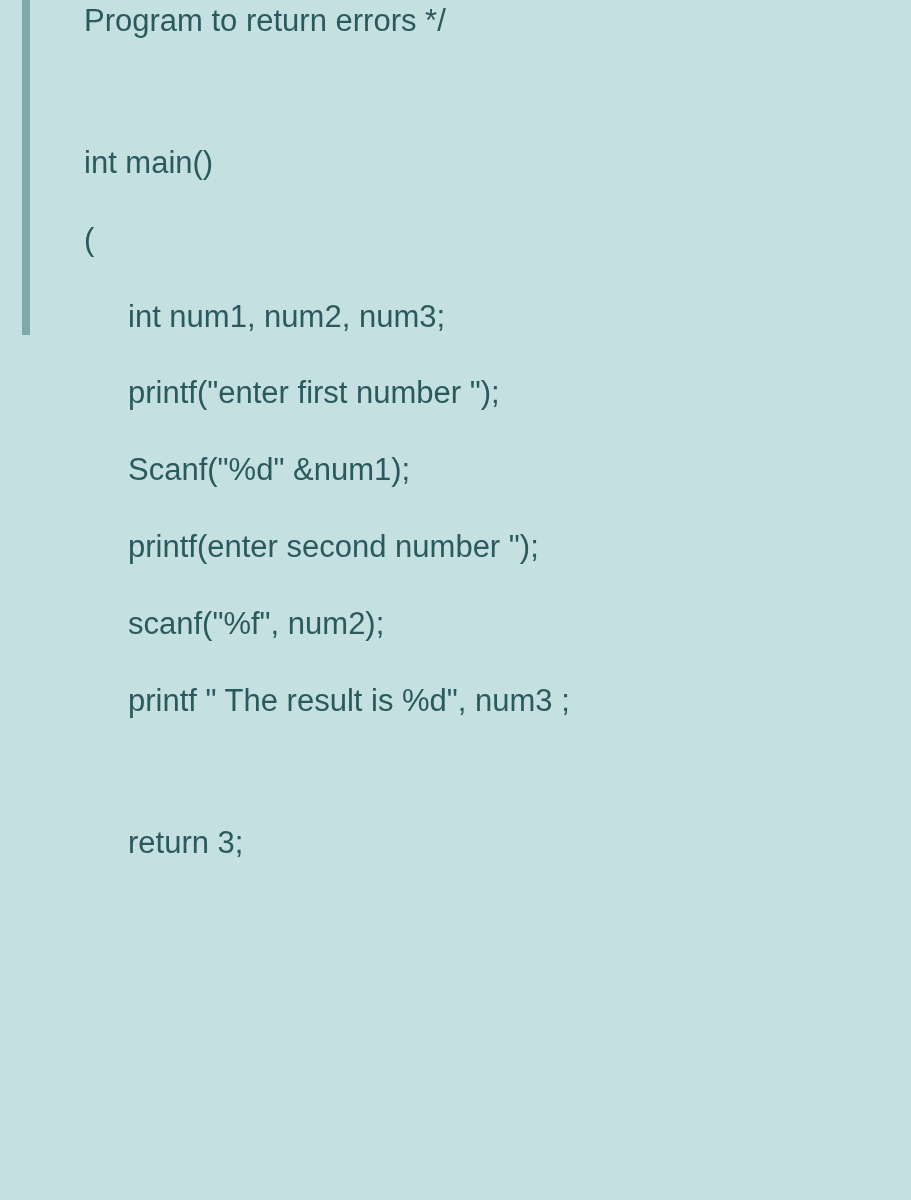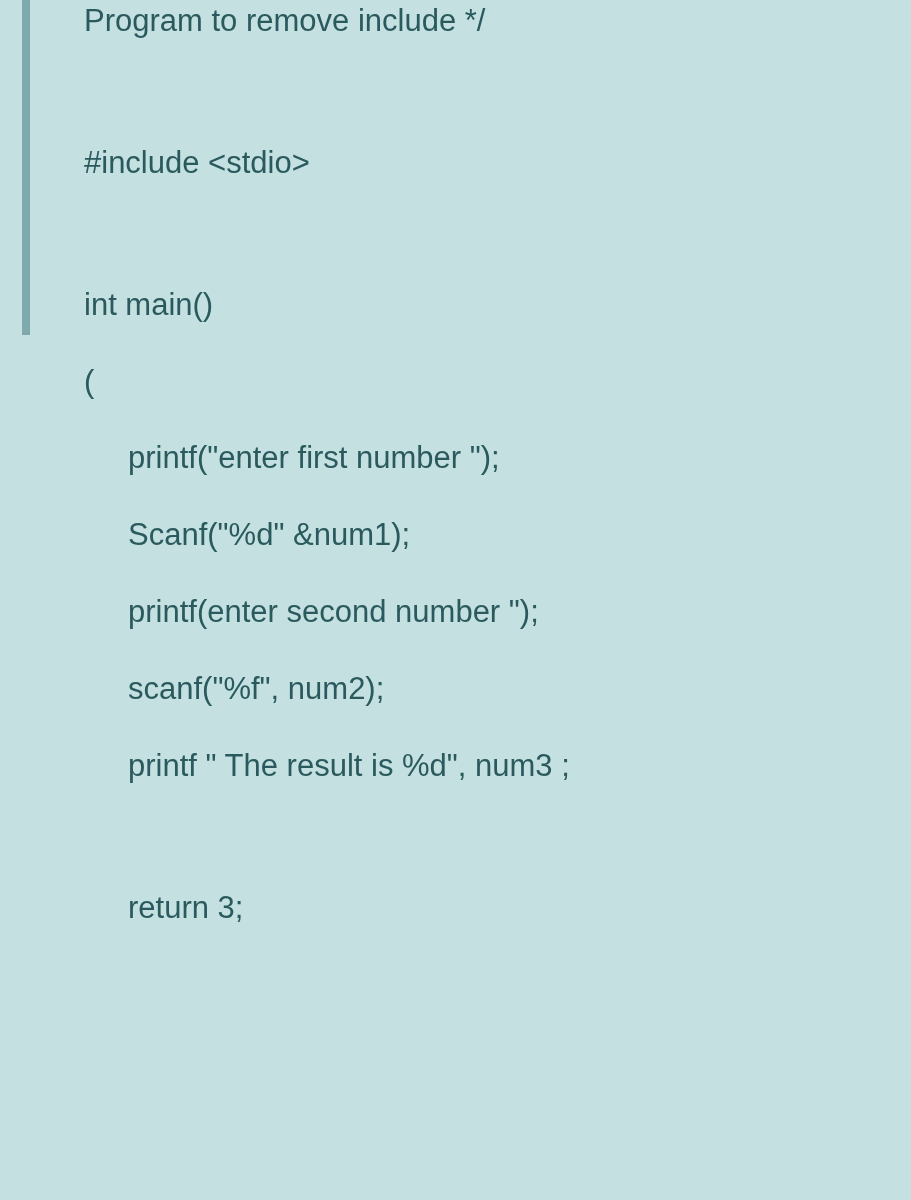--- a/index.html
+++ b/index.html
@@ -37,24 +37,24 @@
   .gap-large { margin-bottom: 100px; }
   .gap-med { margin-bottom: 55px; }
   .indent { padding-left: 44px; }
 </style>
 </head>
 <body>
 
 <div class="left-bar"></div>
 
 <div class="code">
-  <div class="line gap-large">Program to remove include */</div>
-  <div class="line gap-large">#include &lt;stdio&gt;</div>
+  <div class="line gap-large">Program to return errors */</div>
   <div class="line">int main()</div>
   <div class="line">(</div>
+  <div class="line indent">int num1, num2, num3;</div>
   <div class="line indent">printf("enter first number ");</div>
   <div class="line indent">Scanf("%d" &amp;num1);</div>
   <div class="line indent">printf(enter second number ");</div>
   <div class="line indent">scanf("%f", num2);</div>
   <div class="line indent gap-large">printf " The result is %d", num3 ;</div>
   <div class="line indent gap-med">return 3;</div>
 
 </div>
 
 </body></html>

